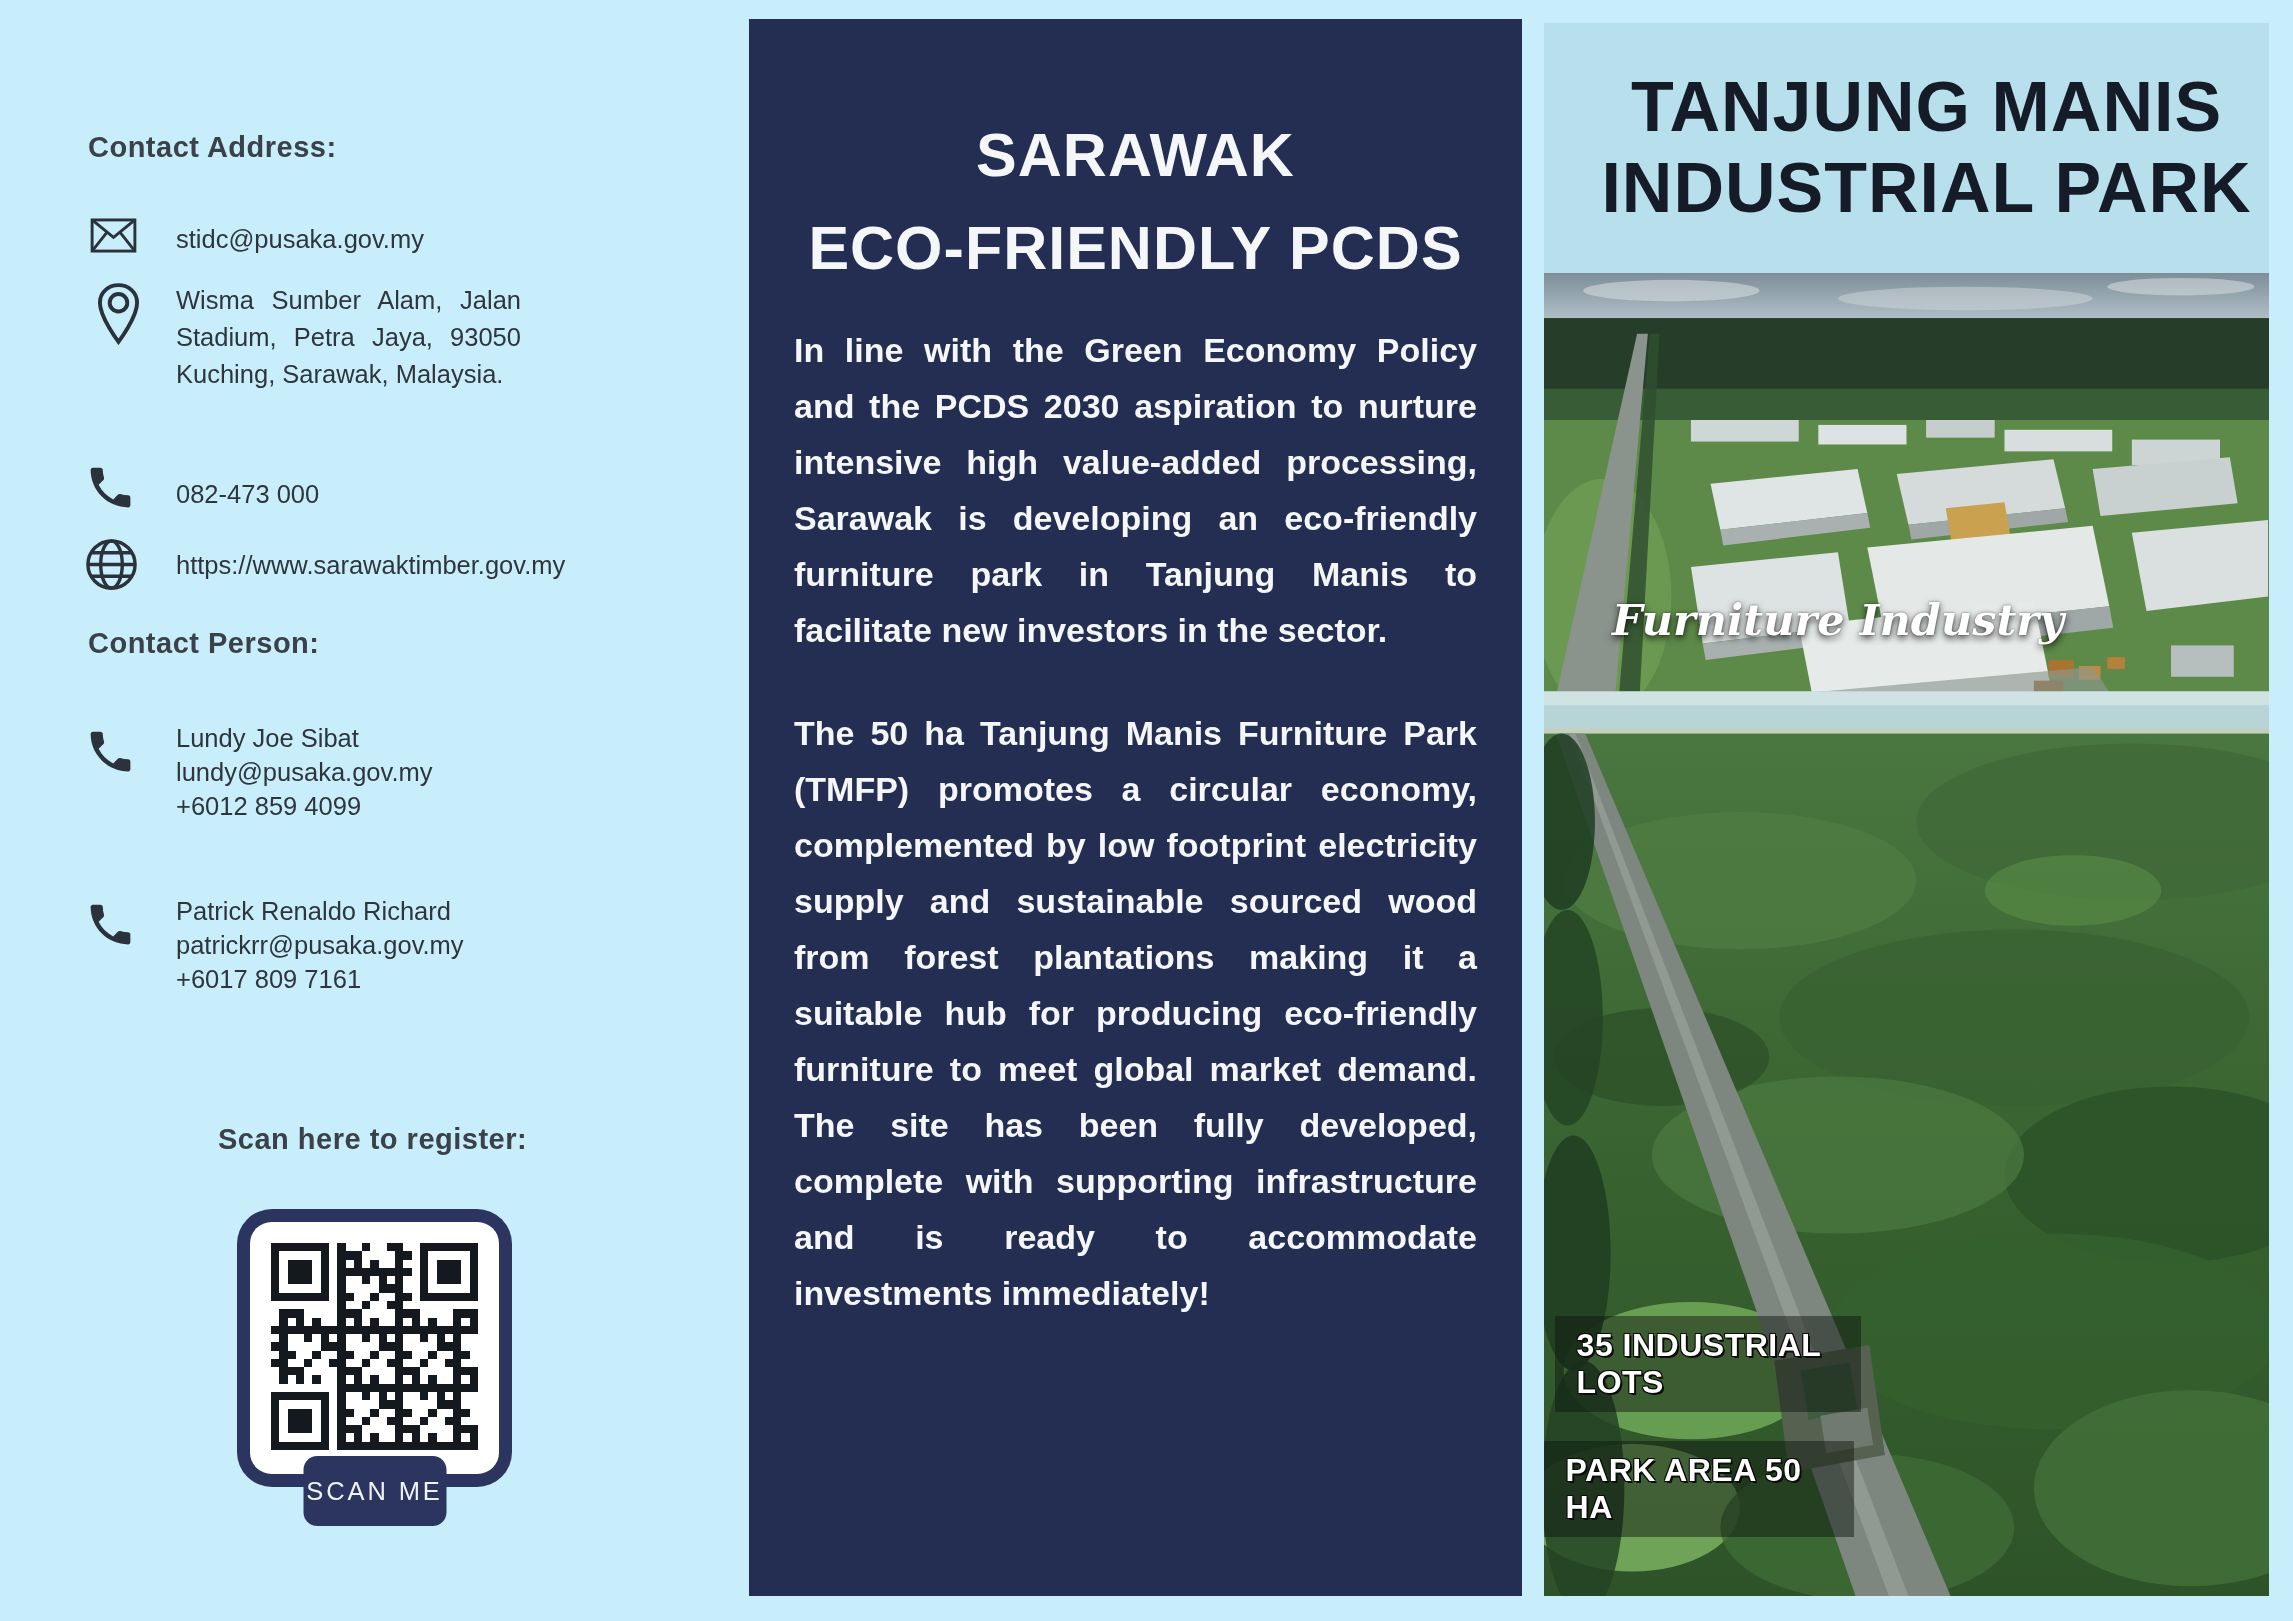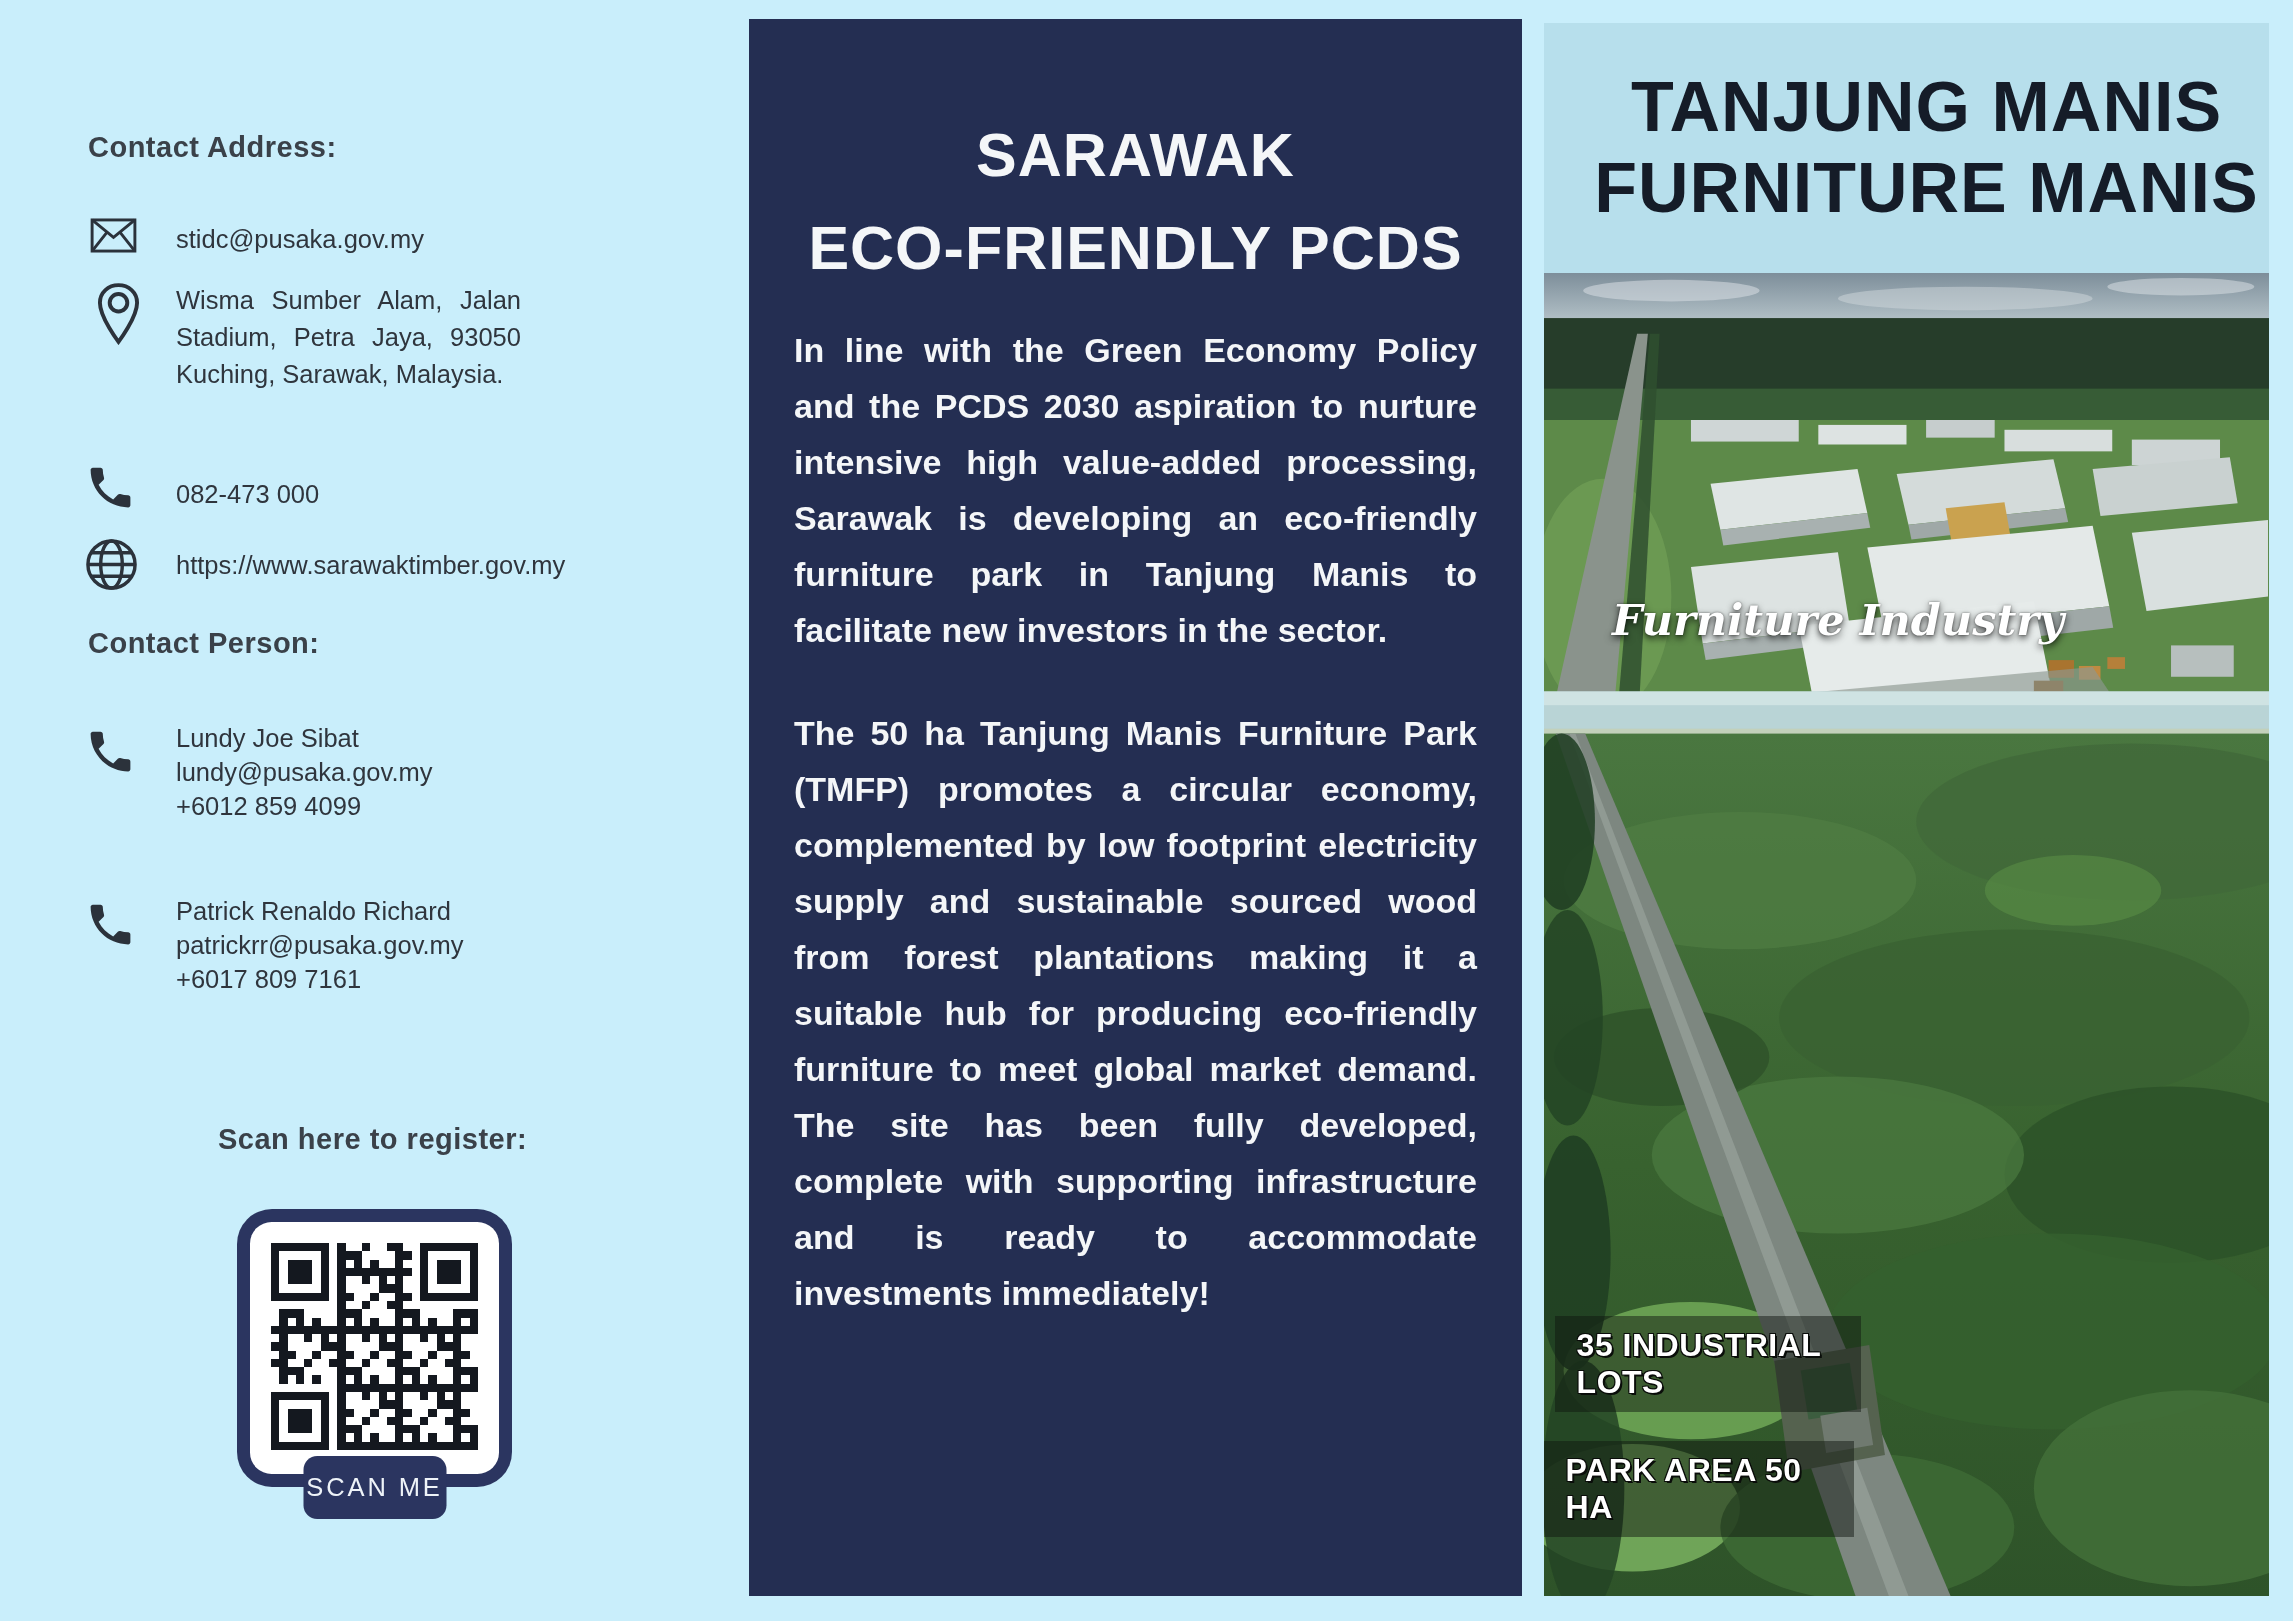--- a/index.html
+++ b/index.html
@@ -17,21 +17,21 @@
   .address-text { width:345px; text-align:justify; line-height:37px; }
   .person-block { line-height:34px; }
 
   
   .qr-frame { position:absolute; left:237px; top:1209px; width:275px; height:278px;
               background:#2b3560; border-radius:35px; }
   .qr-inner { position:absolute; left:12.7px; top:12.7px; right:12.7px; bottom:12.7px;
               background:#ffffff; border-radius:21.6px; }
   .qr-inner svg { position:absolute; left:21.6px; top:21.6px; width:207px; height:207px; }
   .scan-pill { position:absolute; left:50%; transform:translateX(-50%); top:247px;
-               width:143px; height:63px; background:#2b3560; border-radius:13.7px;
+               width:143px; height:70px; background:#2b3560; border-radius:13.7px;
                color:#eef3f8; font-size:25.5px; letter-spacing:2.9px; display:flex;
                align-items:center; justify-content:center; font-weight:400; }
 
   
   .middle-panel { position:absolute; left:749px; top:18.6px; width:773px; height:1577px;
                   background:#242e52; color:#f4f6f8; }
   .mp-title { margin-top:90px; text-align:center; font-size:61px; font-weight:800;
               line-height:93px; letter-spacing:1px; }
   .mp-para { margin:0 45px; text-align:justify; font-weight:700; font-size:34px;
              line-height:56px; }
@@ -389,21 +389,21 @@
       <div>SARAWAK</div>
       <div>ECO-FRIENDLY PCDS</div>
     </div>
     <p class="mp-para first">In line with the Green Economy Policy and the PCDS 2030 aspiration to nurture intensive high value-added processing, Sarawak is developing an eco-friendly furniture park in Tanjung Manis to facilitate new investors in the sector.</p>
     <p class="mp-para second">The 50 ha Tanjung Manis Furniture Park (TMFP) promotes a circular economy, complemented by low footprint electricity supply and sustainable sourced wood from forest plantations making it a suitable hub for producing eco-friendly furniture to meet global market demand. The site has been fully developed, complete with supporting infrastructure and is ready to accommodate investments immediately!</p>
   </div>
 
   <div class="right-panel">
     <div class="rp-title">
       <div>TANJUNG MANIS</div>
-      <div>FURNITURE MANIS</div>
+      <div>INDUSTRIAL PARK</div>
     </div>
 
     <div class="photo">
       <svg viewBox="0 0 740 1350" preserveAspectRatio="none">
         <defs>
           <linearGradient id="sky" x1="0" y1="0" x2="0" y2="1">
             <stop offset="0" stop-color="#7d8e9a"></stop>
               <stop offset="1" stop-color="#b6c4ca"></stop>
           </linearGradient>
           <linearGradient id="forest" x1="0" y1="0" x2="0" y2="1">

